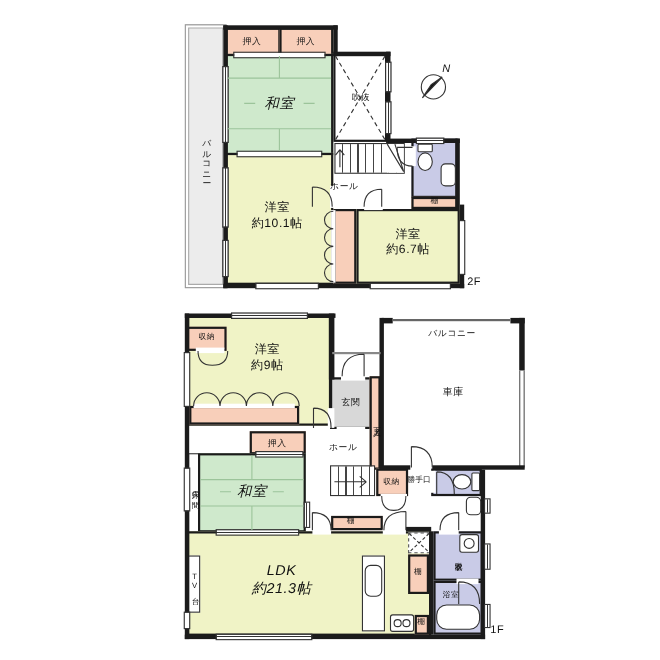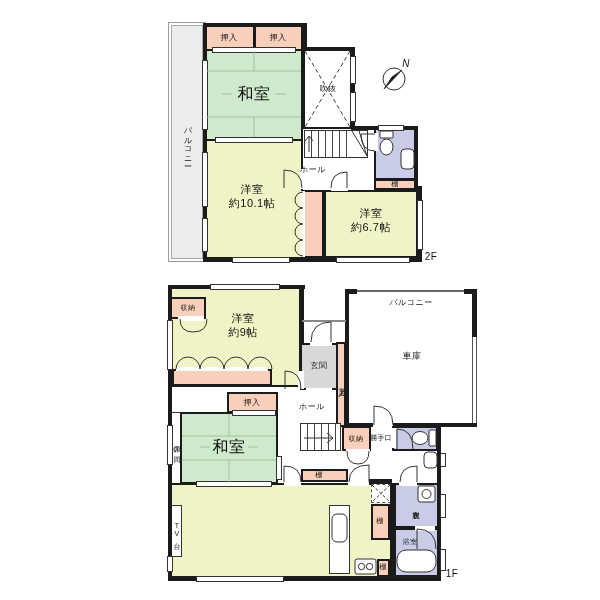--- a/index.html
+++ b/index.html
@@ -24,21 +24,21 @@
   .win-v{position:absolute;width:6px;box-sizing:border-box;border:1px solid #333;z-index:3;
          background:linear-gradient(to right,#fff 0 40%,#333 40% 60%,#fff 60% 100%);}
   .stairs{position:absolute;box-sizing:border-box;border:1px solid #333;z-index:1;
           background:repeating-linear-gradient(90deg,#fff 0 6px,#444 6px 7px);}
   .patch{position:absolute;background:#fff;z-index:1;}
   .fridge{position:absolute;box-sizing:border-box;border:1px dashed #555;background:#fff;z-index:1;}
   svg.ol{position:absolute;left:0;top:0;z-index:4;pointer-events:none;}
   .lbl{position:absolute;transform:translate(-50%,-50%);font-size:9px;line-height:1.25;
        text-align:center;white-space:nowrap;z-index:5;color:#111;letter-spacing:.5px;}
   .vert{writing-mode:vertical-rl;text-orientation:upright;letter-spacing:1px;}
-  .f7{font-size:7px;}.f8{font-size:8px;}.f10{font-size:10px;}.f11{font-size:11px;}.f12{font-size:16px;}
+  .f7{font-size:7px;}.f8{font-size:8px;}.f10{font-size:10px;}.f11{font-size:11px;}.f12{font-size:13px;font-style:italic;}
   .two span{display:block;}
 </style>
 </head>
 <body>
 
 <div id="plan">
 
   <div class="balcony" style="left:168px;top:22px;width:38px;height:240px;"></div>
   <div class="room c-closet" style="left:205px;top:25px;width:50px;height:26px;"></div>
   <div class="room c-closet" style="left:254px;top:25px;width:49px;height:26px;"></div>
@@ -219,20 +219,24 @@
   <div class="lbl" style="left:412px;top:357px;">車庫</div>
   <div class="lbl f8" style="left:319px;top:366px;">玄関</div>
   <div class="lbl vert f7" style="left:341px;top:384px;">下足入</div>
   <div class="lbl f8" style="left:252px;top:403px;">押入</div>
   <div class="lbl f8" style="left:312px;top:407px;">ホール</div>
   <div class="lbl vert f7" style="left:176px;top:446px;">床の間</div>
   <div class="lbl f12" style="left:229px;top:447px;">和室</div>
   <div class="lbl f7" style="left:356px;top:439px;">収納</div>
   <div class="lbl f7" style="left:381px;top:438px;letter-spacing:0;">勝手口</div>
   <div class="lbl f7" style="left:319px;top:475px;">棚</div>
+  <div class="lbl f12 two" style="left:256px;top:527px;">
+    <span>LDK</span>
+    <span>約21.3帖</span>
+  </div>
   <div class="lbl vert f7" style="left:176px;top:530px;">TV台</div>
   <div class="lbl f7" style="left:380px;top:521px;">棚</div>
   <div class="lbl vert f7" style="left:415px;top:506px;letter-spacing:0;">脱衣室</div>
   <div class="lbl f7" style="left:410px;top:542px;">浴室</div>
   <div class="lbl f7" style="left:383px;top:567px;">棚</div>
   <div class="lbl f10" style="left:452px;top:574px;">1F</div>
 
 </div>
 
 </body></html>

